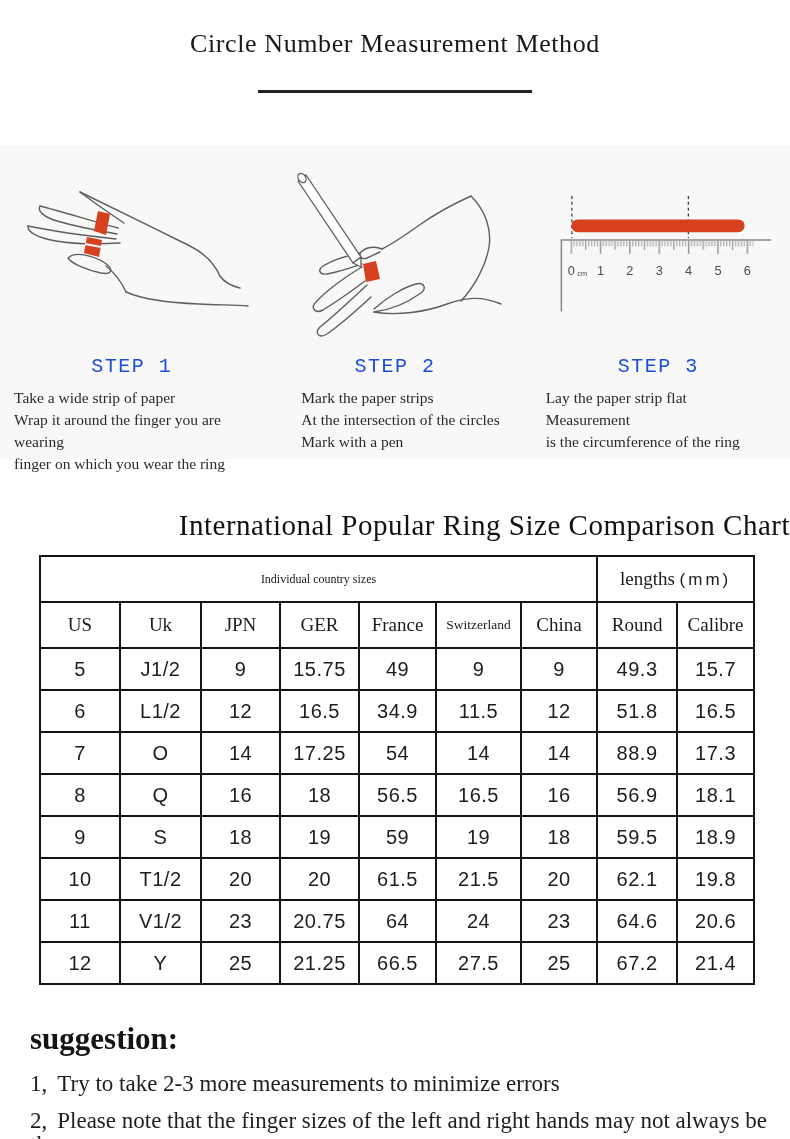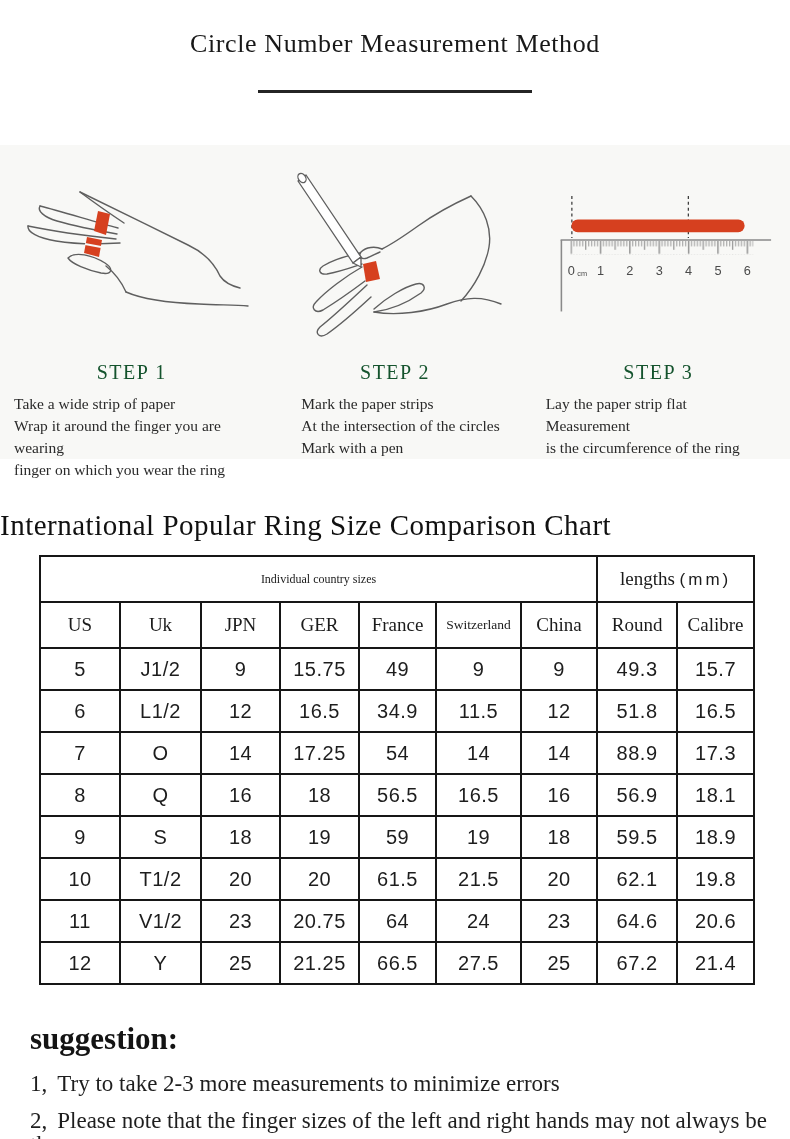--- a/index.html
+++ b/index.html
@@ -2,52 +2,52 @@
 <html style="--accent: #d6401f;"><head>
 <meta charset="utf-8">
 <style>
   html,body{margin:0;padding:0;background:#fff;}
   .page{
     width:790px;height:1139px;position:relative;overflow:hidden;background:#fff;
     font-family:"Liberation Serif","DejaVu Serif",serif;color:#1c1c1c;
   }
   
   .main-title{
-    margin:8px;padding-top:16px;text-align:center;
+    margin:0;padding-top:24px;text-align:center;
     font-size:26px;font-weight:400;letter-spacing:.6px;line-height:40px;color:#181818;
   }
   .title-underline{width:274px;height:3px;background:#242424;margin:26px auto 0;}
   
   .steps{margin-top:52px;height:314px;background:#f8f8f6;display:flex;}
   .step{flex:1;min-width:0;}
   .illus{height:206px;display:flex;justify-content:center;align-items:flex-start;}
   .illus svg{display:block;}
   .svg-s1{margin-top:33px;}
   .svg-s2{margin-top:18px;}
   .svg-s3{margin-top:2px;}
   .step-label{
-    text-align:center;margin-top:10px;
-    font-family:Liberation Serif, serif;
-    font-size:20px;letter-spacing:1.5px;color:#14532d;
+    text-align:center;margin-top:4px;
+    font-family:Liberation Mono, monospace;
+    font-size:20px;letter-spacing:1.5px;color:#1d4ed8;
   }
   .step-lines{margin-top:9px;font-size:15.5px;line-height:22px;color:#2a2a2a;}
   .step:nth-child(1) .step-lines{padding-left:14px;}
   .step:nth-child(2) .step-lines{padding-left:38px;}
   .step:nth-child(3) .step-lines{padding-left:19px;}
   
   .ln{fill:none;stroke:#5f5f5f;stroke-width:1.4;stroke-linecap:round;stroke-linejoin:round;}
   .pen{fill:#ffffff;stroke:#5f5f5f;stroke-width:1.3;stroke-linejoin:round;}
   .strip{fill:var(--accent,#d6401f);}
   .rline{stroke:#8a8a8a;stroke-width:1.6;}
   .dash{stroke:#3f3f3f;stroke-width:1.3;stroke-dasharray:3,3;fill:none;}
   .rtxt{font-family:"Liberation Sans","DejaVu Sans",sans-serif;font-size:13px;fill:#4a4a4a;}
   .rtxt-sm{font-family:"Liberation Sans","DejaVu Sans",sans-serif;font-size:7.5px;fill:#4a4a4a;}
   
   .chart-title{
-    margin:48px 0 0 0;text-align:left;font-size:29px;font-weight:400;
+    margin:48px 0 0 0;text-align:right;font-size:29px;font-weight:400;
     letter-spacing:.5px;line-height:36px;color:#111;
   }
   table.size-table{
     border-collapse:collapse;table-layout:fixed;width:714px;margin:12px 0 0 39px;
     color:#1b1b1b;
   }
   .size-table th,.size-table td{border:2px solid #161616;text-align:center;padding:0;overflow:hidden;}
   .size-table thead tr th{height:44px;font-weight:400;}
   .size-table tbody td{
     height:40px;font-family:"Liberation Sans","DejaVu Sans",sans-serif;

